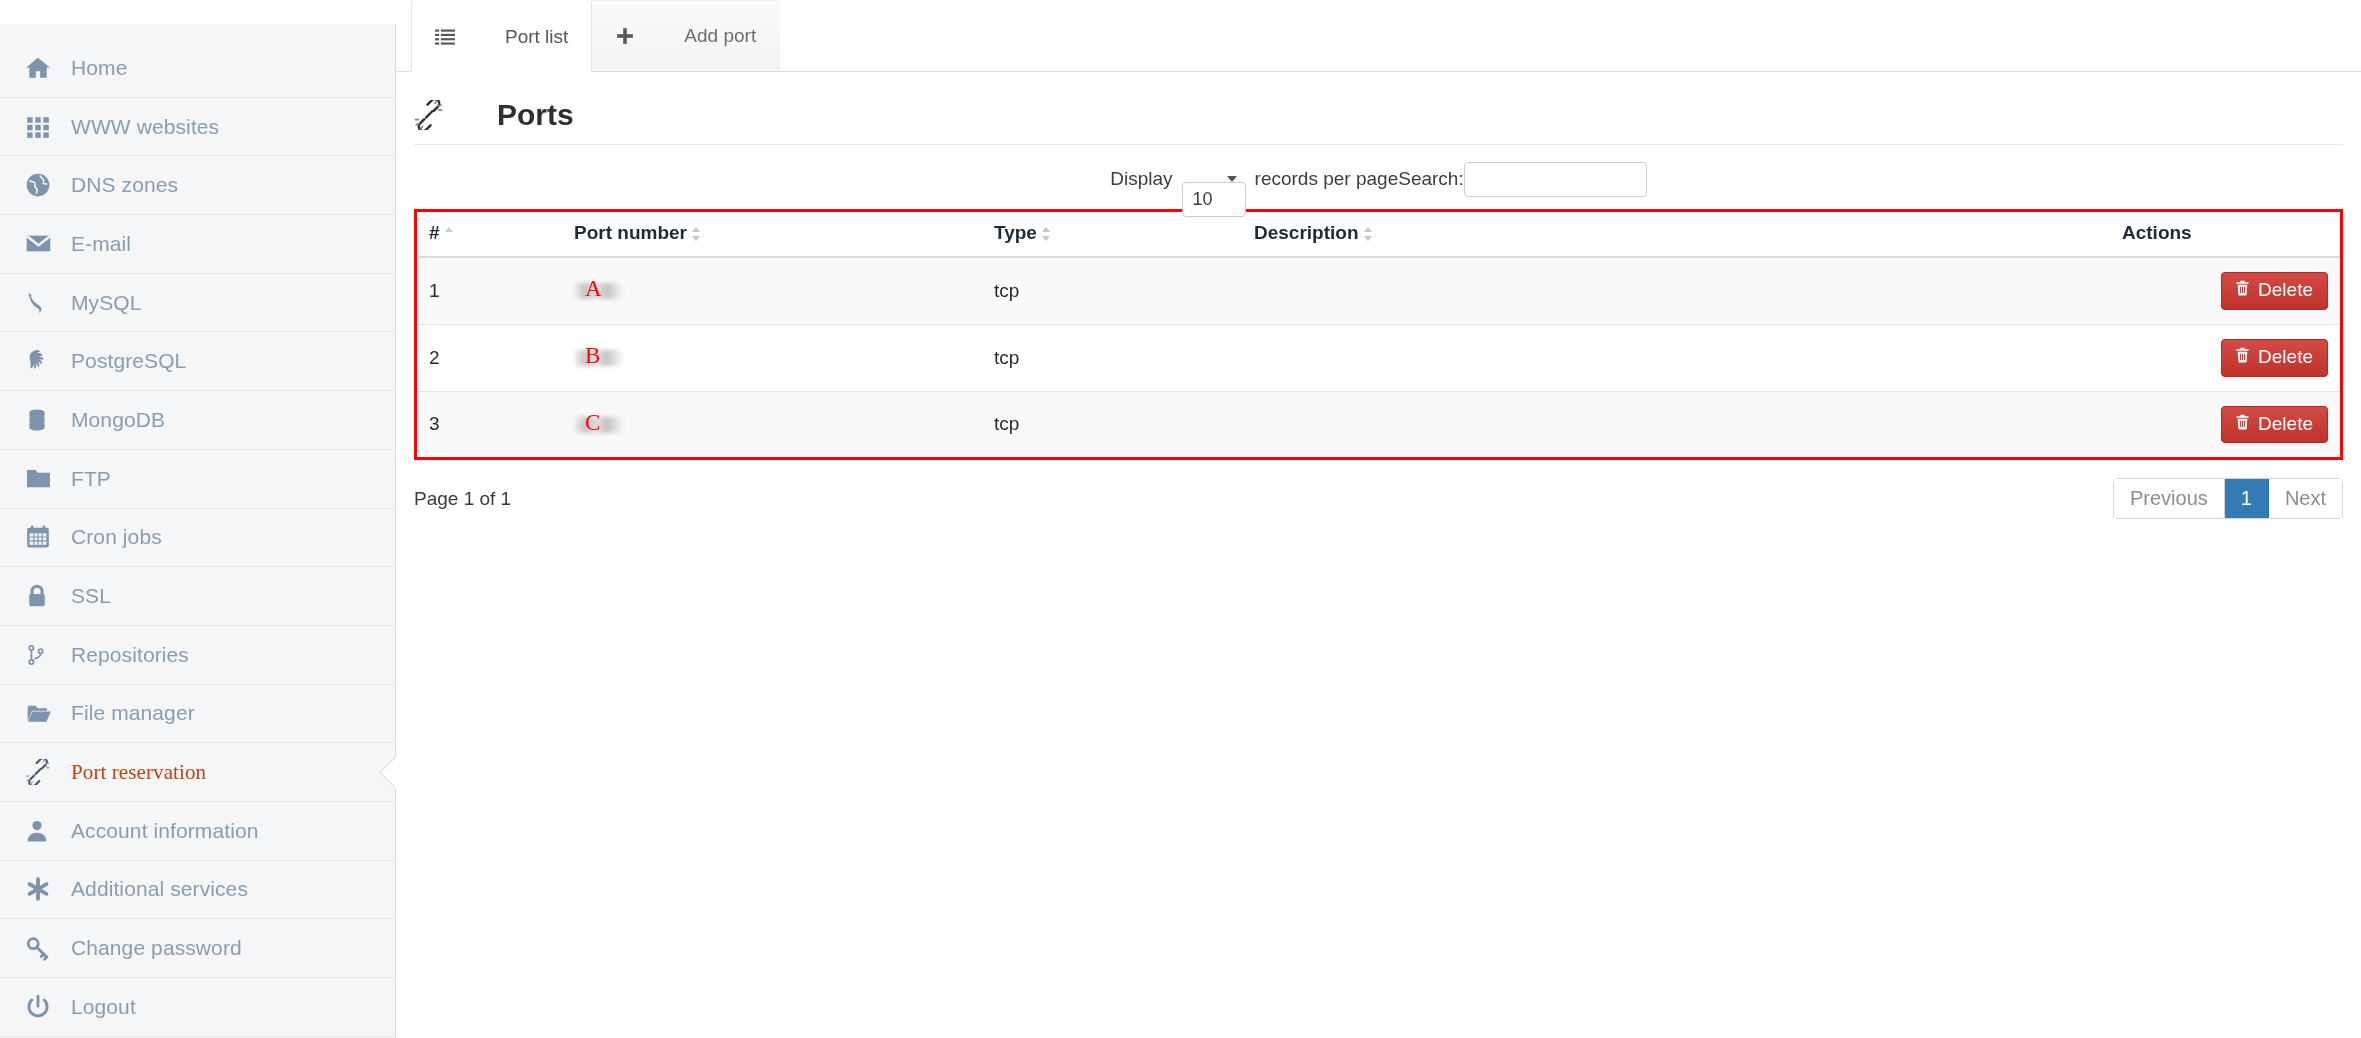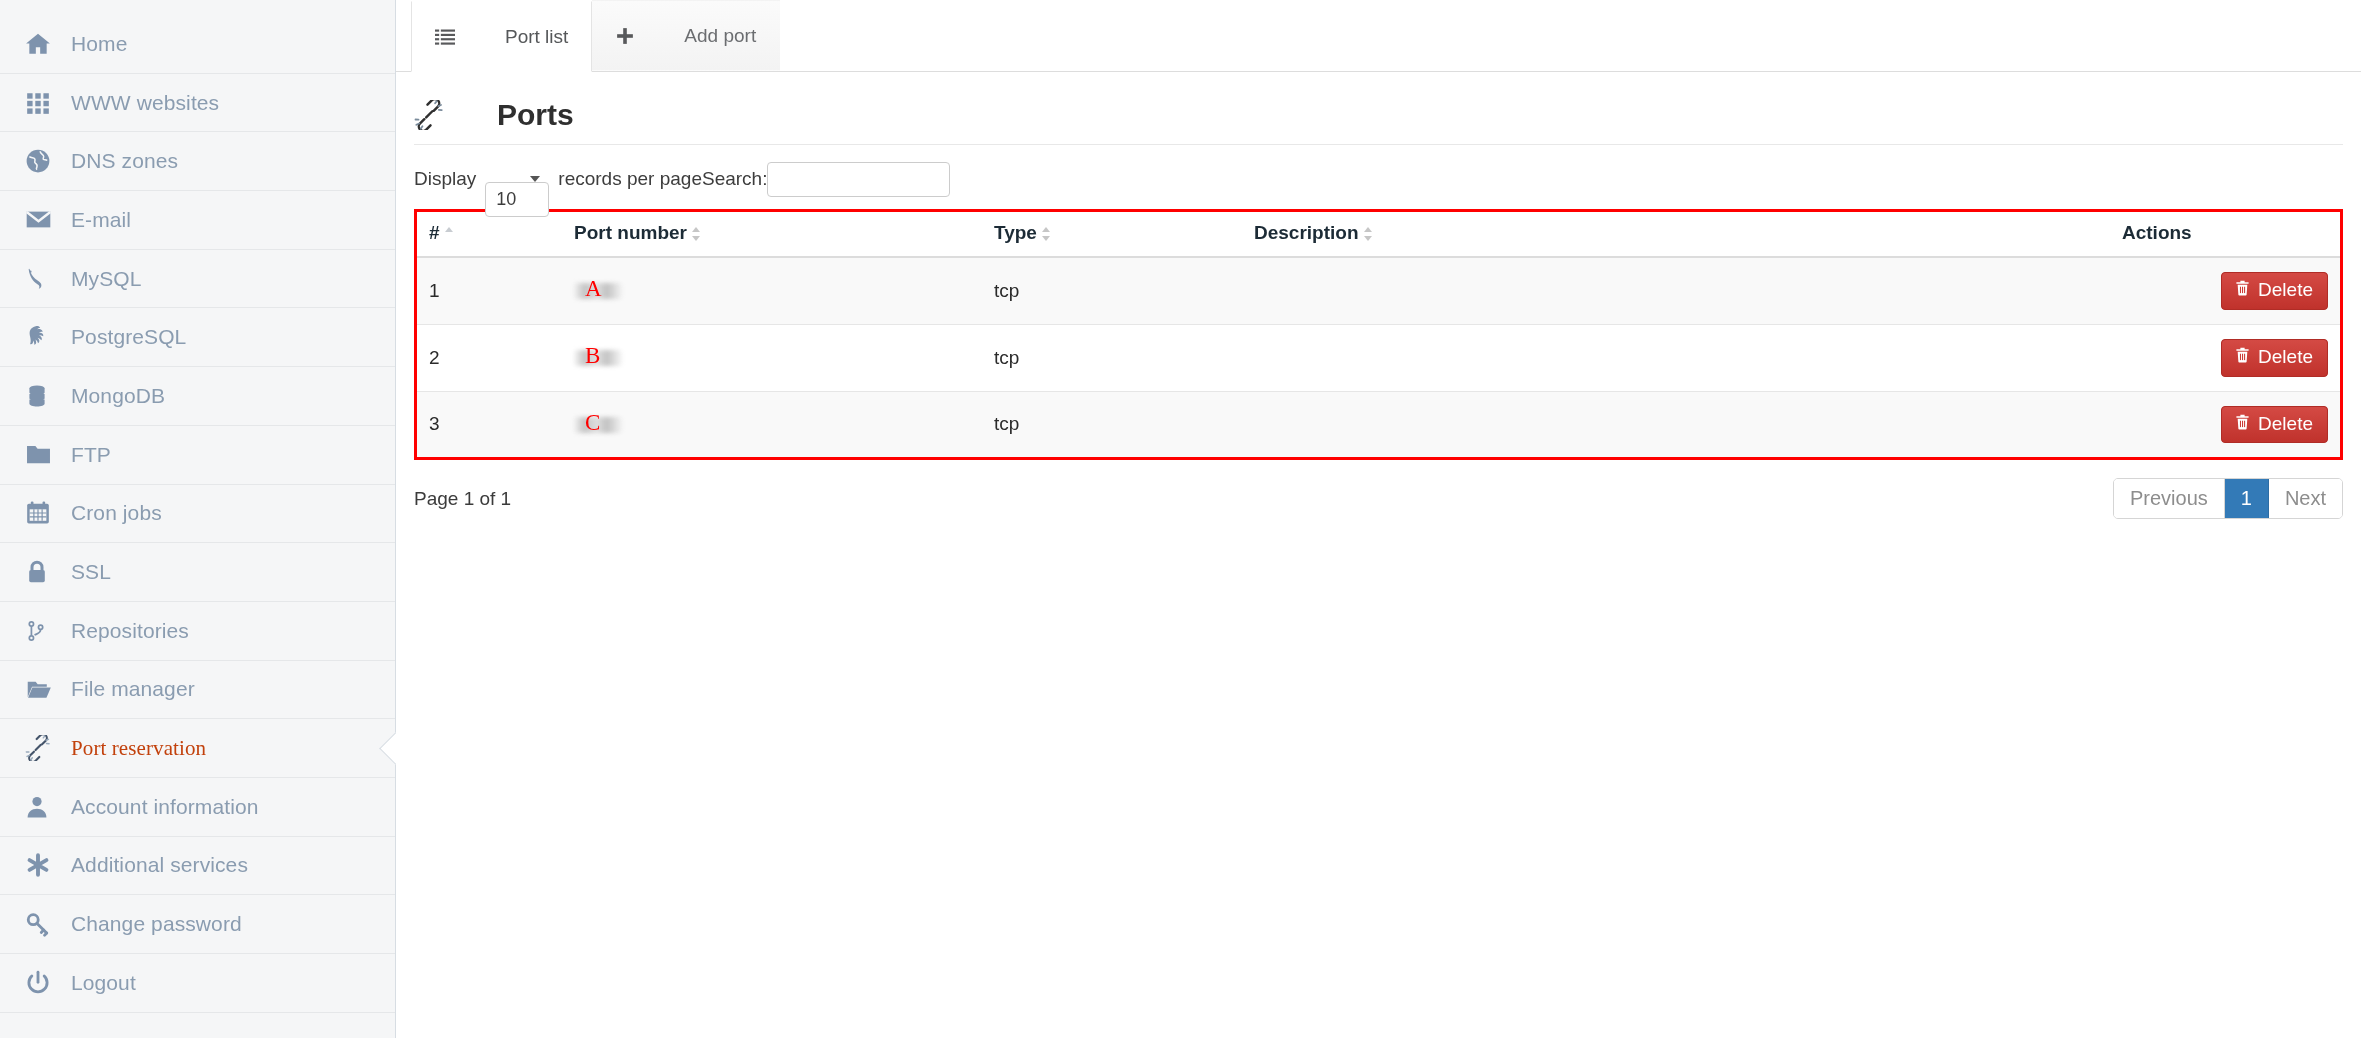--- a/index.html
+++ b/index.html
@@ -18,20 +18,21 @@
 
   
   .sidebar {
     width: 396px;
     flex: 0 0 396px;
     background: #f5f6f7;
     border-right: 1px solid #d7dde3;
     position: relative;
     z-index: 5;
     padding-top: 15px;
+    margin-top: 24px;
   }
   .nav-item {
     position: relative;
     display: flex;
     align-items: center;
     height: 58.7px;
     padding-left: 25px;
     border-bottom: 1px solid #e5e7e9;
     text-decoration: none;
     cursor: pointer;
@@ -128,21 +129,21 @@
     margin: 26px 0 0 0;
     padding-bottom: 12px;
     border-bottom: 1px solid #e8e8e8;
     gap: 42px;
   }
   .page-title .pt-ic { display:inline-flex; margin-right: 11px; }
   .page-title .pt-ic svg { display:block; }
 
   .table-controls {
     display: flex;
-    justify-content: flex-start;
+    justify-content: center;
     align-items: center;
     margin-top: 14px;
     margin-bottom: 10px;
     height: 40px;
   }
   .display-group {
     display: flex;
     align-items: center;
     font-size: 19px;
     color: #3d3d3d;

